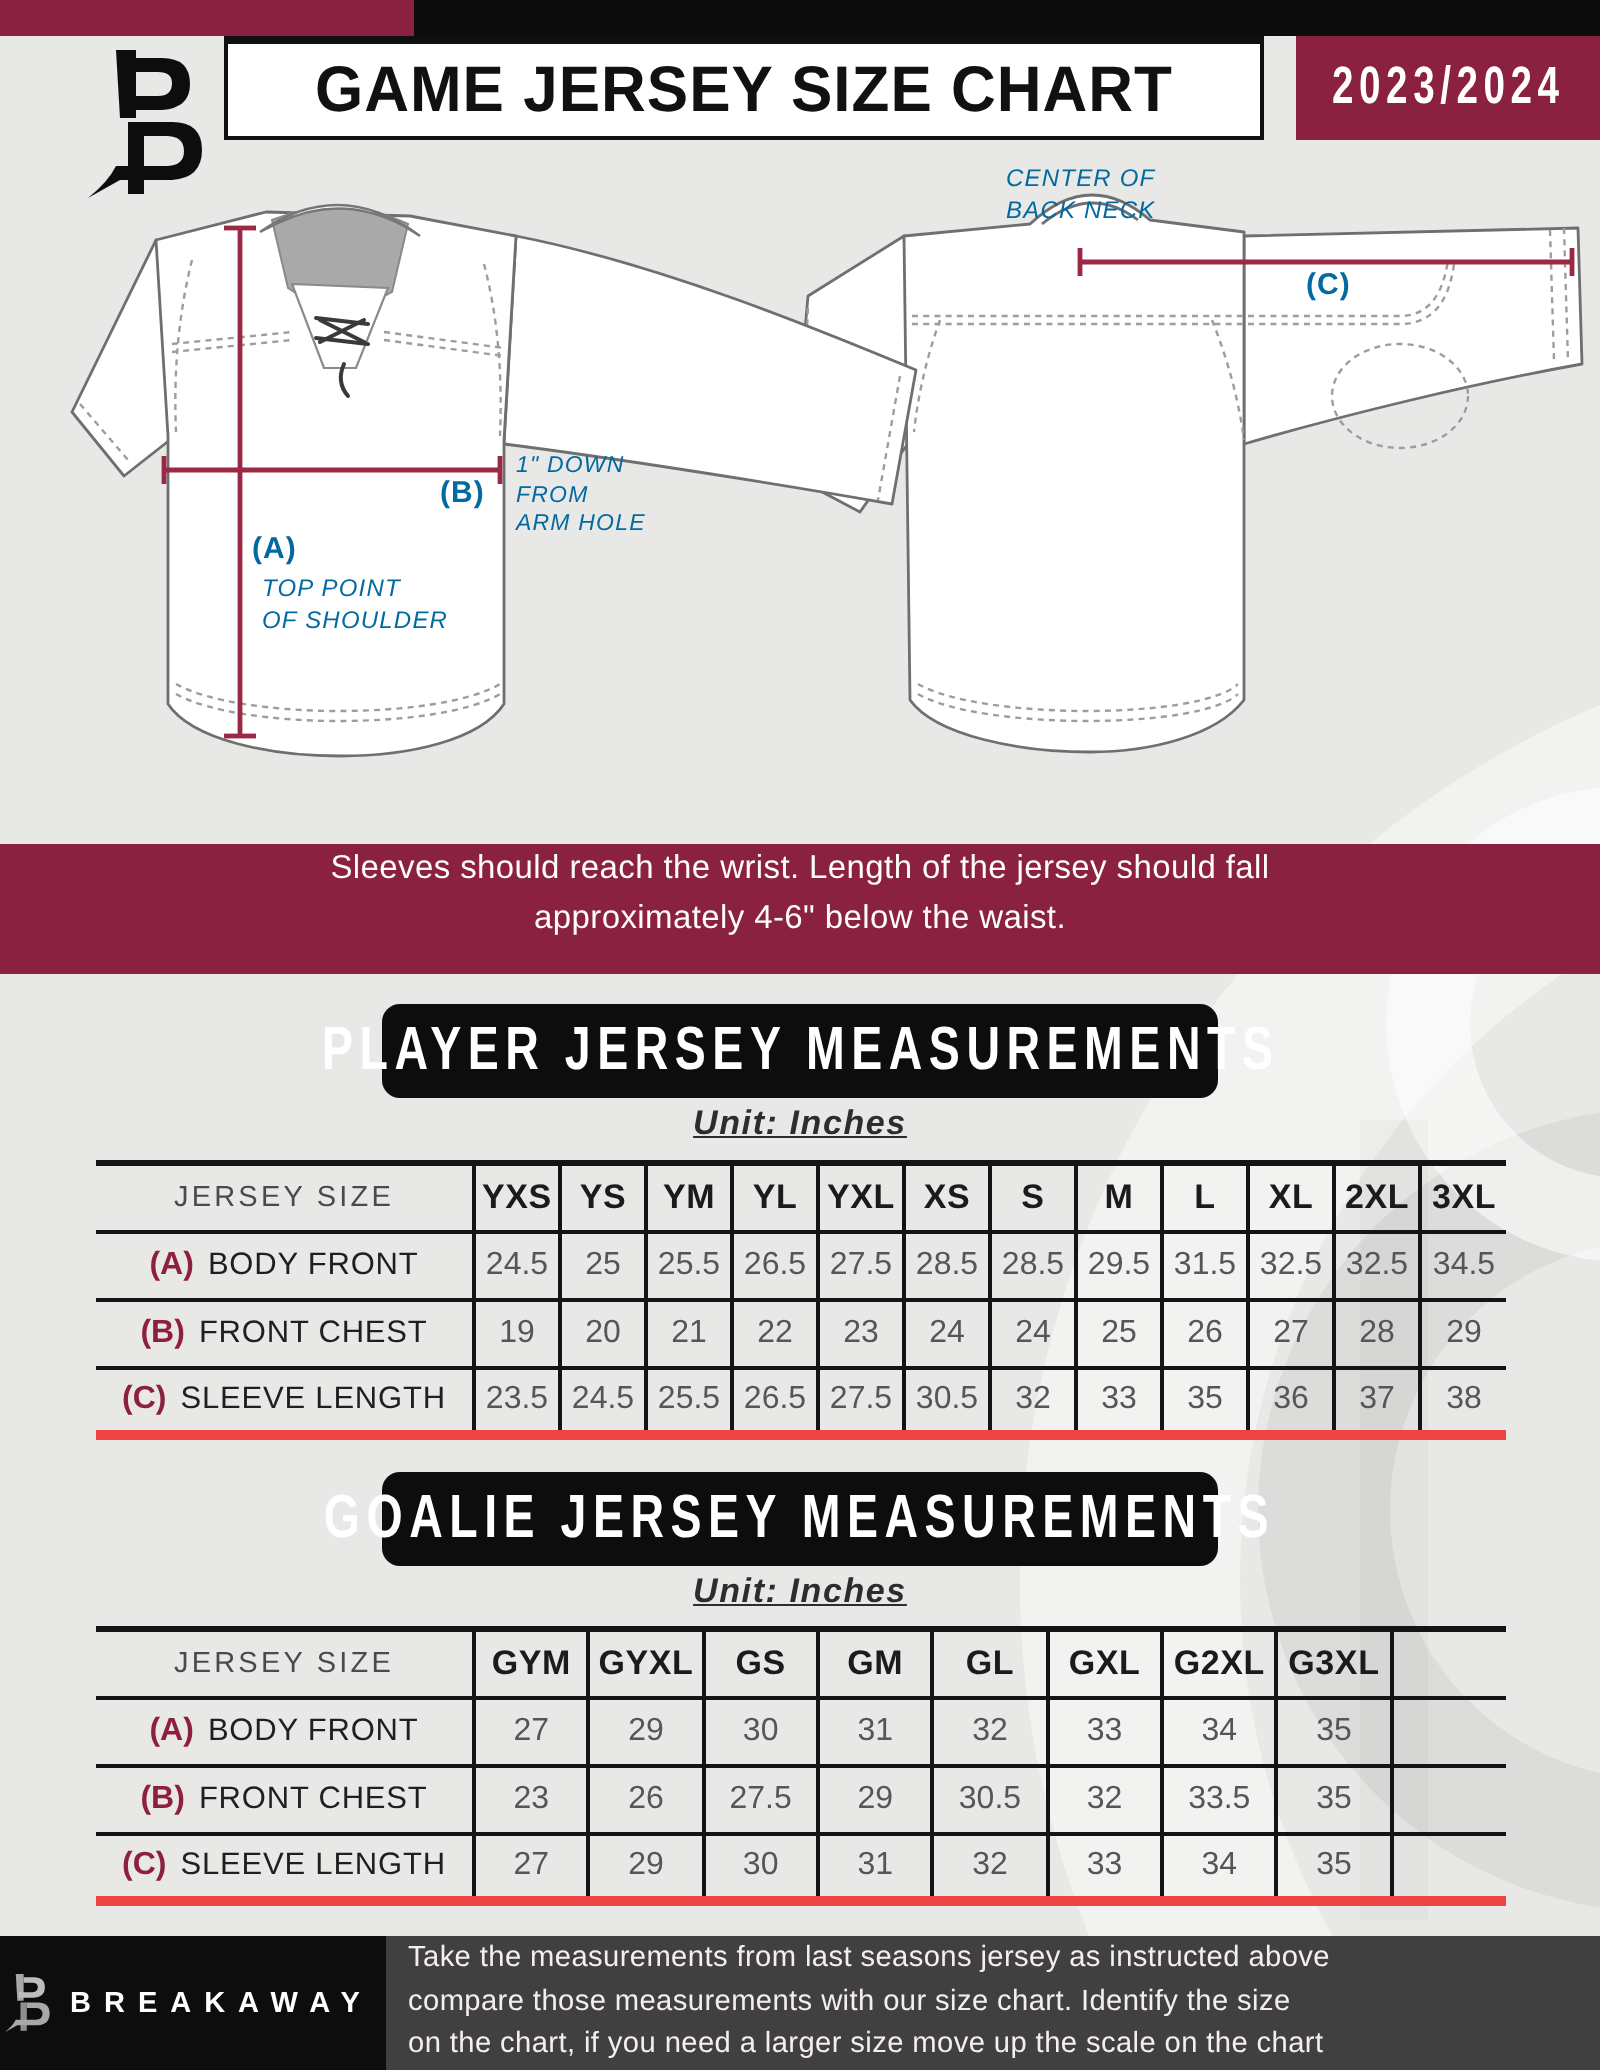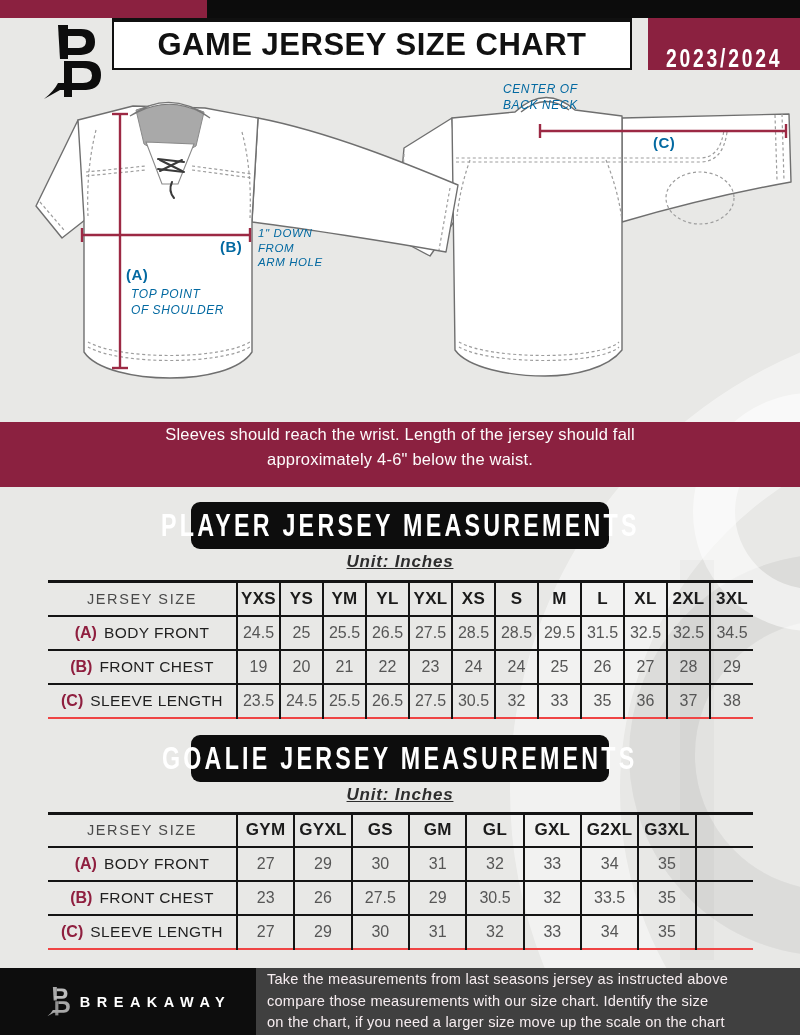--- a/index.html
+++ b/index.html
@@ -17,21 +17,21 @@
   .strip-black  { position:absolute; left:207px; top:0; width:593px; height:18px; background:#0c0c0c; }
   .title-box {
     position:absolute; left:112px; top:18px; width:520px; height:52px;
     background:#ffffff; border:2px solid #101010; border-top-width:4px;
     display:flex; align-items:center; justify-content:center;
   }
   .title-box span { font-size:31px; font-weight:bold; letter-spacing:.5px; color:#111;
     transform:scaleY(1.04); white-space:nowrap; }
   .season-badge {
     position:absolute; left:648px; top:18px; width:152px; height:52px; background:#8b2140;
-    display:flex; align-items:flex-end; justify-content:center;
+    display:flex; align-items:center; justify-content:center;
   }
   .season-badge span { color:#fff; font-weight:bold; font-size:21px; letter-spacing:3px;
     transform:scale(.92,1.25); white-space:nowrap; }
   .logo-b { position:absolute; left:38px; top:23px; width:66px; height:80px; }
   
   .diagram { position:relative; height:352px; z-index:2; }
   .diagram svg.art { position:absolute; left:0; top:0; }
   .anno { position:absolute; color:#0369a1; }
   .anno.key { font-weight:bold; font-size:15px; letter-spacing:.5px; }
   .anno.note { font-style:italic; font-size:12px; line-height:15.5px; letter-spacing:.6px; white-space:pre-line; }
@@ -49,34 +49,34 @@
     display:flex; align-items:center; justify-content:center;
   }
   .pill span { color:#fff; font-weight:bold; font-size:25px; letter-spacing:3.5px;
     transform:scale(.93,1.22); white-space:nowrap; }
   .unit { position:relative; z-index:2; text-align:center; font-style:italic; font-weight:bold;
     color:#2d2d2d; font-size:17px; margin-top:3px; letter-spacing:.8px;text-decoration:underline; }
   
   table.sizes {
     position:relative; z-index:2;
     border-collapse:collapse; table-layout:fixed; width:705px; margin:8px 16px 0 48px;
-    border-top:3px solid #141414; border-bottom:2px solid #ef4444;
+    border-top:3px solid #141414; border-bottom:5px solid #ef4444;
   }
   table.sizes tr { height:34px; }
   table.sizes tr + tr { border-top:2px solid #141414; }
   table.sizes th, table.sizes td { text-align:center; vertical-align:middle; padding:0; }
   table.sizes .szcol { border-left:2px solid #141414; }
   th.corner { font-weight:normal; font-size:14.5px; color:#4a4a4a; letter-spacing:1.6px; }
   table.sizes th.szcol { font-size:17px; color:#1b1b1b; letter-spacing:.3px; }
   td.rowlabel { font-size:15.5px; color:#1f1f1f; letter-spacing:.4px; }
   td.rowlabel b { color:#8f1f3f; font-size:16px; margin-right:7px; letter-spacing:0; }
   td.val { font-size:16px; color:#565656; }
   
   .footer { position:absolute; left:0; bottom:0; width:800px; height:67px; display:flex; z-index:3; }
-  .footer-brand { width:256px; background:#0d0d0d; display:flex; align-items:center; justify-content:center; gap:9px;padding-left:20px; }
+  .footer-brand { width:193px; background:#0d0d0d; display:flex; align-items:center; gap:9px; }
   .footer-brand .brand-name { color:#fff; font-weight:bold; font-size:14.5px; letter-spacing:6.5px; }
   .footer-note { flex:1; background:#404040; display:flex; align-items:center; }
   .footer-note p { color:#f6edf0; font-size:14.6px; line-height:21.5px; padding-left:11px; white-space:pre-line; letter-spacing:.2px; }
 </style>
 </head>
 <body>
 
 <div class="page">
 
   <svg class="wm" viewBox="0 0 800 1035">

